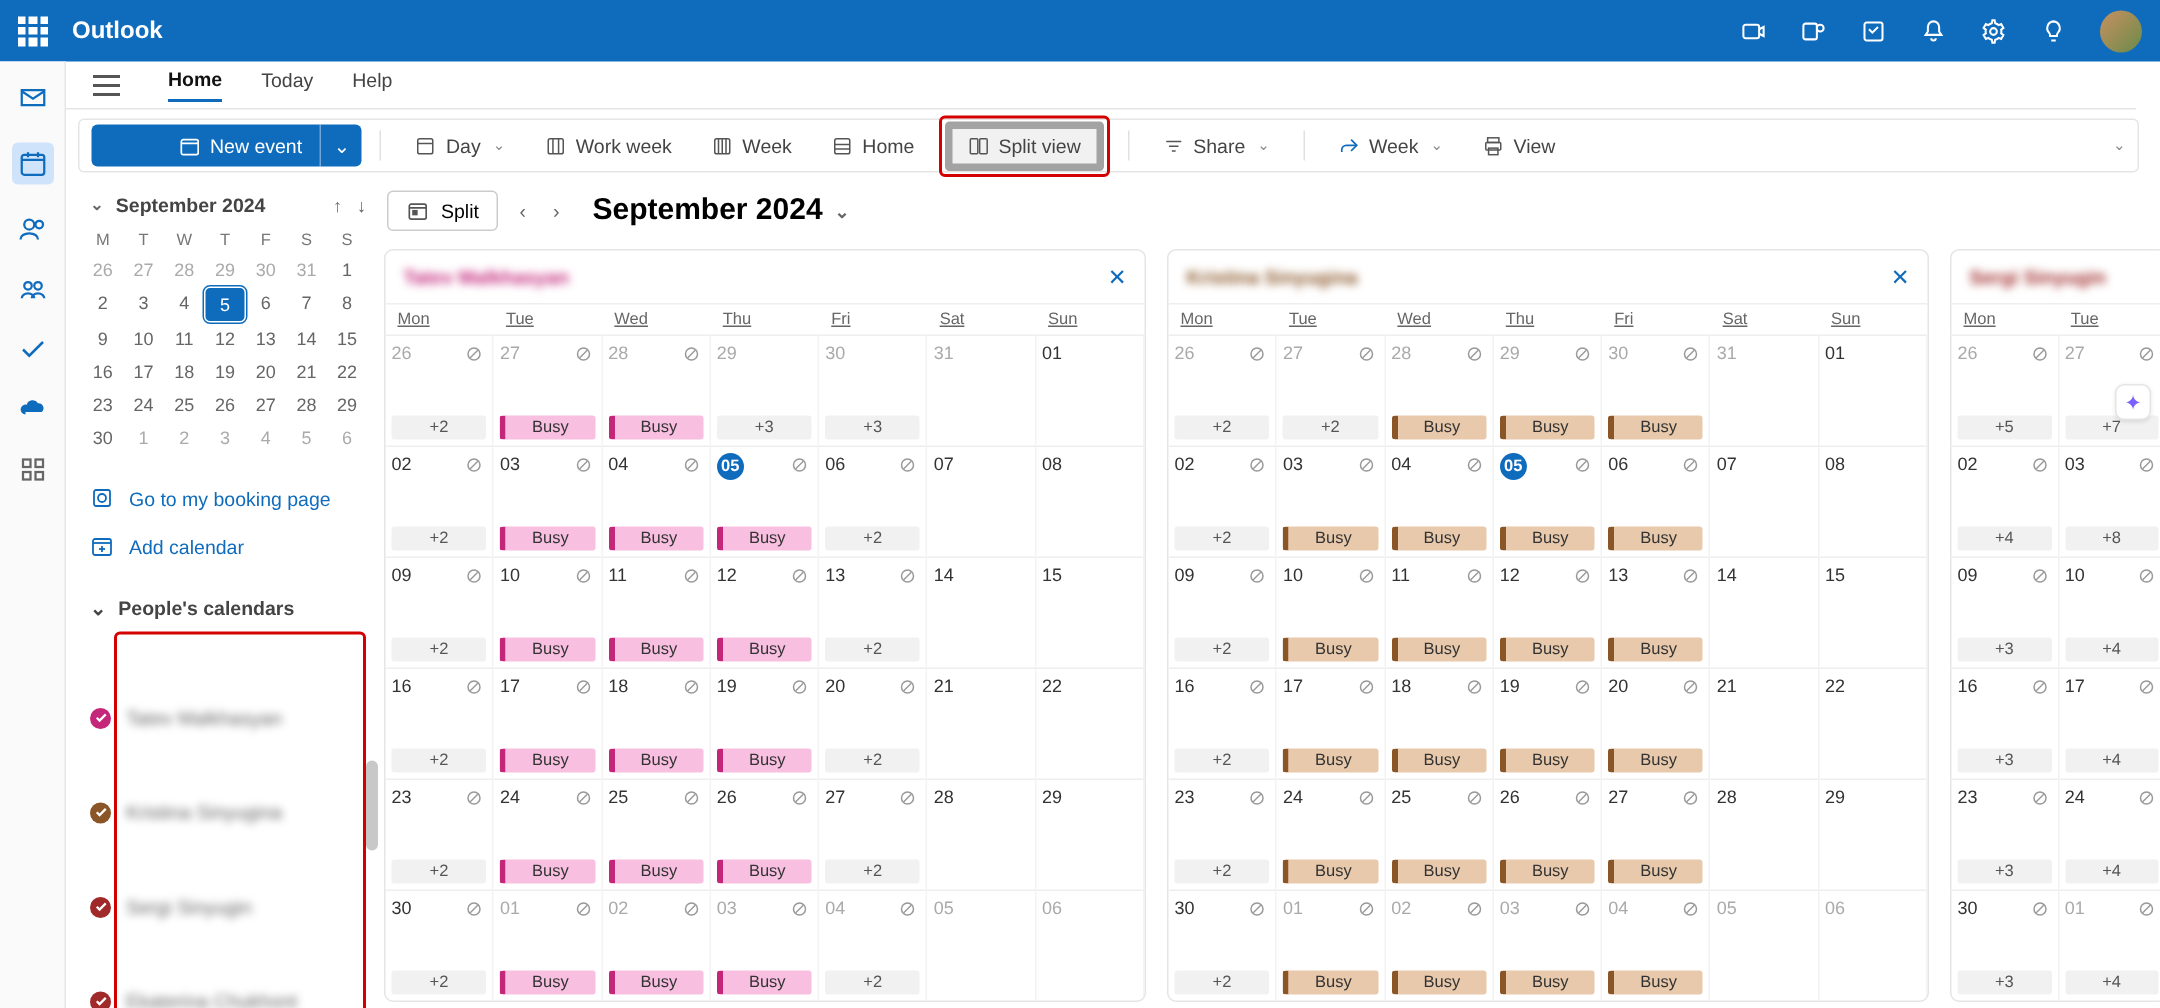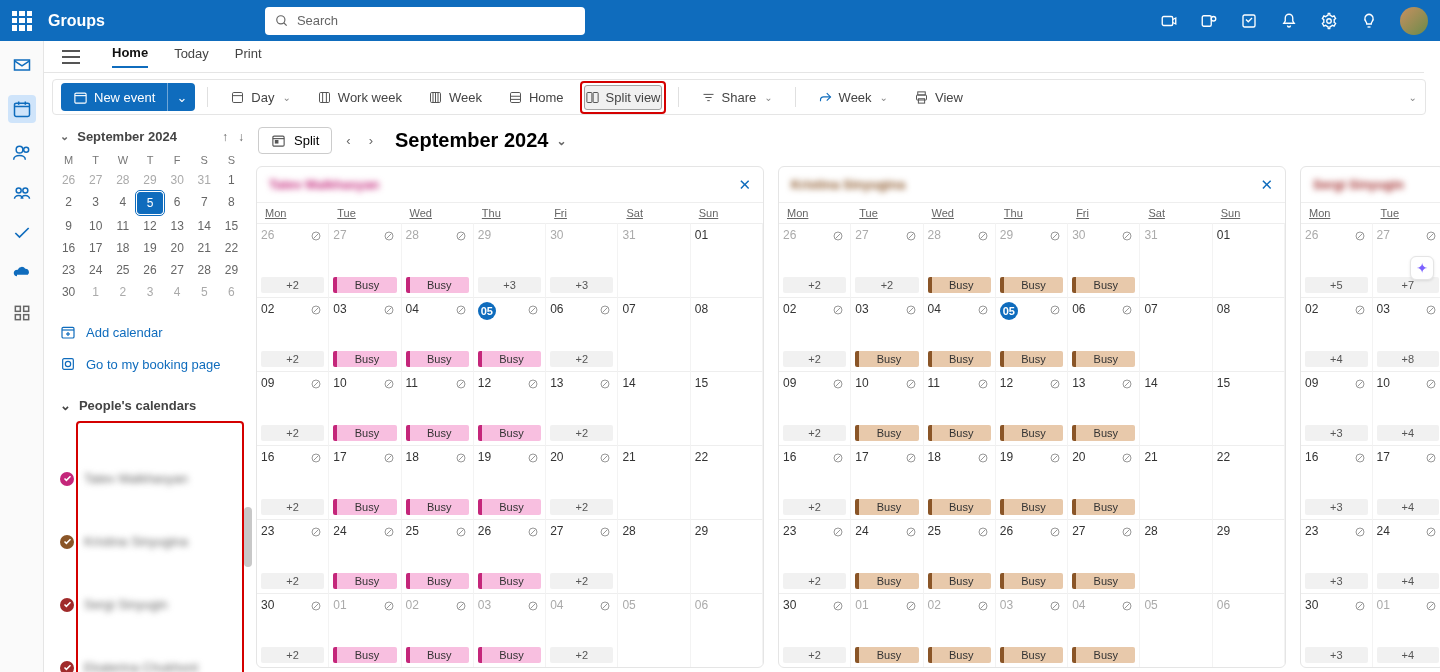--- a/index.html
+++ b/index.html
@@ -23,27 +23,27 @@
 
 
 .tabs { position: absolute; top: 41px; left: 44px; right: 16px; height: 32px; display: flex; align-items: center; padding: 0 18px; gap: 26px; font-size: 13px; border-bottom: 1px solid #e5e5e5; }
 .ham { width: 18px; height: 14px; display: flex; flex-direction: column; justify-content: space-between; margin-right: 6px; }
 .ham span { height: 2px; background: #555; }
 .tab { color: #444; padding-bottom: 6px; cursor: pointer; }
 .tab.active { font-weight: 600; color: #111; border-bottom: 2px solid #0f6cbd; }
 
 
 .toolbar { position: absolute; top: 73px; left: 44px; right: 14px; height: 36px; border: 1px solid #e5e5e5; border-radius: 4px; margin: 6px 0 0 8px; display: flex; align-items: center; padding: 0 8px; gap: 6px; font-size: 13px; color: #444; }
-.new-event { background: #0f6cbd; color: #fff; border-radius: 4px; height: 28px; display: flex; align-items: center; }
+.new-event { background: #0f6cbd; color: #fff; border-radius: 4px; height: 28px; display: flex; align-items: center; padding-left: 46px; }
 .new-event .lbl { padding: 0 12px; display: flex; align-items: center; gap: 6px; }
 .new-event .dd { border-left: 1px solid rgba(255,255,255,.4); padding: 0 8px; height: 100%; display: flex; align-items: center; }
 .tool-btn { display: flex; align-items: center; gap: 6px; padding: 4px 10px; border-radius: 3px; cursor: pointer; }
 .tool-btn .chev { font-size: 10px; color: #888; margin-left: 2px; }
 .split-wrap { border: 2px solid #d40000; border-radius: 4px; padding: 2px; }
-.split-btn { background: #f1f1f1; border: 1px solid #a3a3a3; padding: 4px 0; border-radius: 3px; display: flex; align-items: center; gap: 6px; }
+.split-btn { background: #f1f1f1; border: 5px solid #a3a3a3; padding: 4px 10px; border-radius: 3px; display: flex; align-items: center; gap: 6px; }
 .sep { width: 1px; height: 20px; background: #e0e0e0; margin: 0 6px; }
 .toolbar .ico { width: 15px; height: 15px; }
 .toolbar-end-chev { margin-left: auto; font-size: 10px; color: #888; }
 
 
 .sidebar { position: absolute; top: 119px; left: 44px; width: 208px; padding: 10px 8px 0 12px; font-size: 12px; color: #444; }
 .month-hdr { display: flex; align-items: center; gap: 8px; font-size: 13px; font-weight: 600; margin-bottom: 8px; padding-left: 4px; }
 .month-hdr .chev-icon { font-size: 11px; color: #666; }
 .month-hdr .arrows { margin-left: auto; display: flex; gap: 10px; color: #666; font-size: 12px; }
 .mini-cal { display: grid; grid-template-columns: repeat(7, 1fr); gap: 2px; text-align: center; }
@@ -105,28 +105,21 @@
       <span></span>
       <span></span>
       <span></span>
       <span></span>
       <span></span>
       <span></span>
       <span></span>
       <span></span>
       <span></span>
     </div>
-  <div class="brand">Groups</div>
-  <div class="search-box">
-    <svg class="ico" width="14" height="14" viewBox="0 0 24 24" fill="none" stroke="#666" stroke-width="2">
-        <circle cx="10" cy="10" r="7"></circle>
-        <line x1="20" y1="20" x2="15" y2="15"></line>
-      </svg>
-    <span>Search</span>
-  </div>
+  <div class="brand">Outlook</div>
   <div class="top-right">
     <svg class="ico" viewBox="0 0 24 24" fill="none" stroke="#fff" stroke-width="1.8">
         <rect x="3" y="6" width="14" height="12" rx="2"></rect>
         <path d="M17 10l4-2v8l-4-2"></path>
       </svg>
     <svg class="ico" viewBox="0 0 24 24" fill="none" stroke="#fff" stroke-width="1.8">
         <rect x="3" y="5" width="12" height="14" rx="2"></rect>
         <circle cx="18" cy="9" r="3"></circle>
       </svg>
     <svg class="ico" viewBox="0 0 24 24" fill="none" stroke="#fff" stroke-width="1.8">
@@ -188,21 +181,21 @@
 </div>
 
 <div class="tabs">
   <div class="ham">
       <span></span>
       <span></span>
       <span></span>
     </div>
   <div class="tab active">Home</div>
   <div class="tab">Today</div>
-  <div class="tab">Print</div>
+  <div class="tab">Help</div>
 </div>
 
 <div class="toolbar">
   <div class="new-event">
     <div class="lbl">
         <svg class="ico" viewBox="0 0 24 24" fill="none" stroke="#fff" stroke-width="1.8">
           <rect x="3" y="5" width="18" height="16" rx="2"></rect>
           <line x1="3" y1="9" x2="21" y2="9"></line>
         </svg>
         <span>New event</span>
@@ -338,33 +331,33 @@
       <div class="day dim">1</div>
       <div class="day dim">2</div>
       <div class="day dim">3</div>
       <div class="day dim">4</div>
       <div class="day dim">5</div>
       <div class="day dim">6</div>
     </div>
   <div style="height:14px"></div>
   <div class="side-link">
     <svg width="16" height="16" viewBox="0 0 24 24" fill="none" stroke="#0f6cbd" stroke-width="1.8">
+        <rect x="4" y="4" width="16" height="16" rx="2"></rect>
+        <circle cx="12" cy="12" r="4"></circle>
+      </svg>
+    <span>Go to my booking page</span>
+  </div>
+  <div class="side-link">
+    <svg width="16" height="16" viewBox="0 0 24 24" fill="none" stroke="#0f6cbd" stroke-width="1.8">
         <rect x="3" y="5" width="18" height="16" rx="2"></rect>
         <line x1="3" y1="9" x2="21" y2="9"></line>
         <line x1="12" y1="12" x2="12" y2="18"></line>
         <line x1="9" y1="15" x2="15" y2="15"></line>
       </svg>
     <span>Add calendar</span>
-  </div>
-  <div class="side-link">
-    <svg width="16" height="16" viewBox="0 0 24 24" fill="none" stroke="#0f6cbd" stroke-width="1.8">
-        <rect x="4" y="4" width="16" height="16" rx="2"></rect>
-        <circle cx="12" cy="12" r="4"></circle>
-      </svg>
-    <span>Go to my booking page</span>
   </div>
   <div style="height:10px"></div>
   <div class="side-sec">
       <span class="chev-icon">⌄</span>
       <span>People's calendars</span>
     </div>
   <div class="people-box" id="people-box">
       <div class="person-row">
         <div class="dot" style="background:#c4267a">
           <svg width="9" height="9" viewBox="0 0 24 24" fill="none" stroke="#fff" stroke-width="4">

